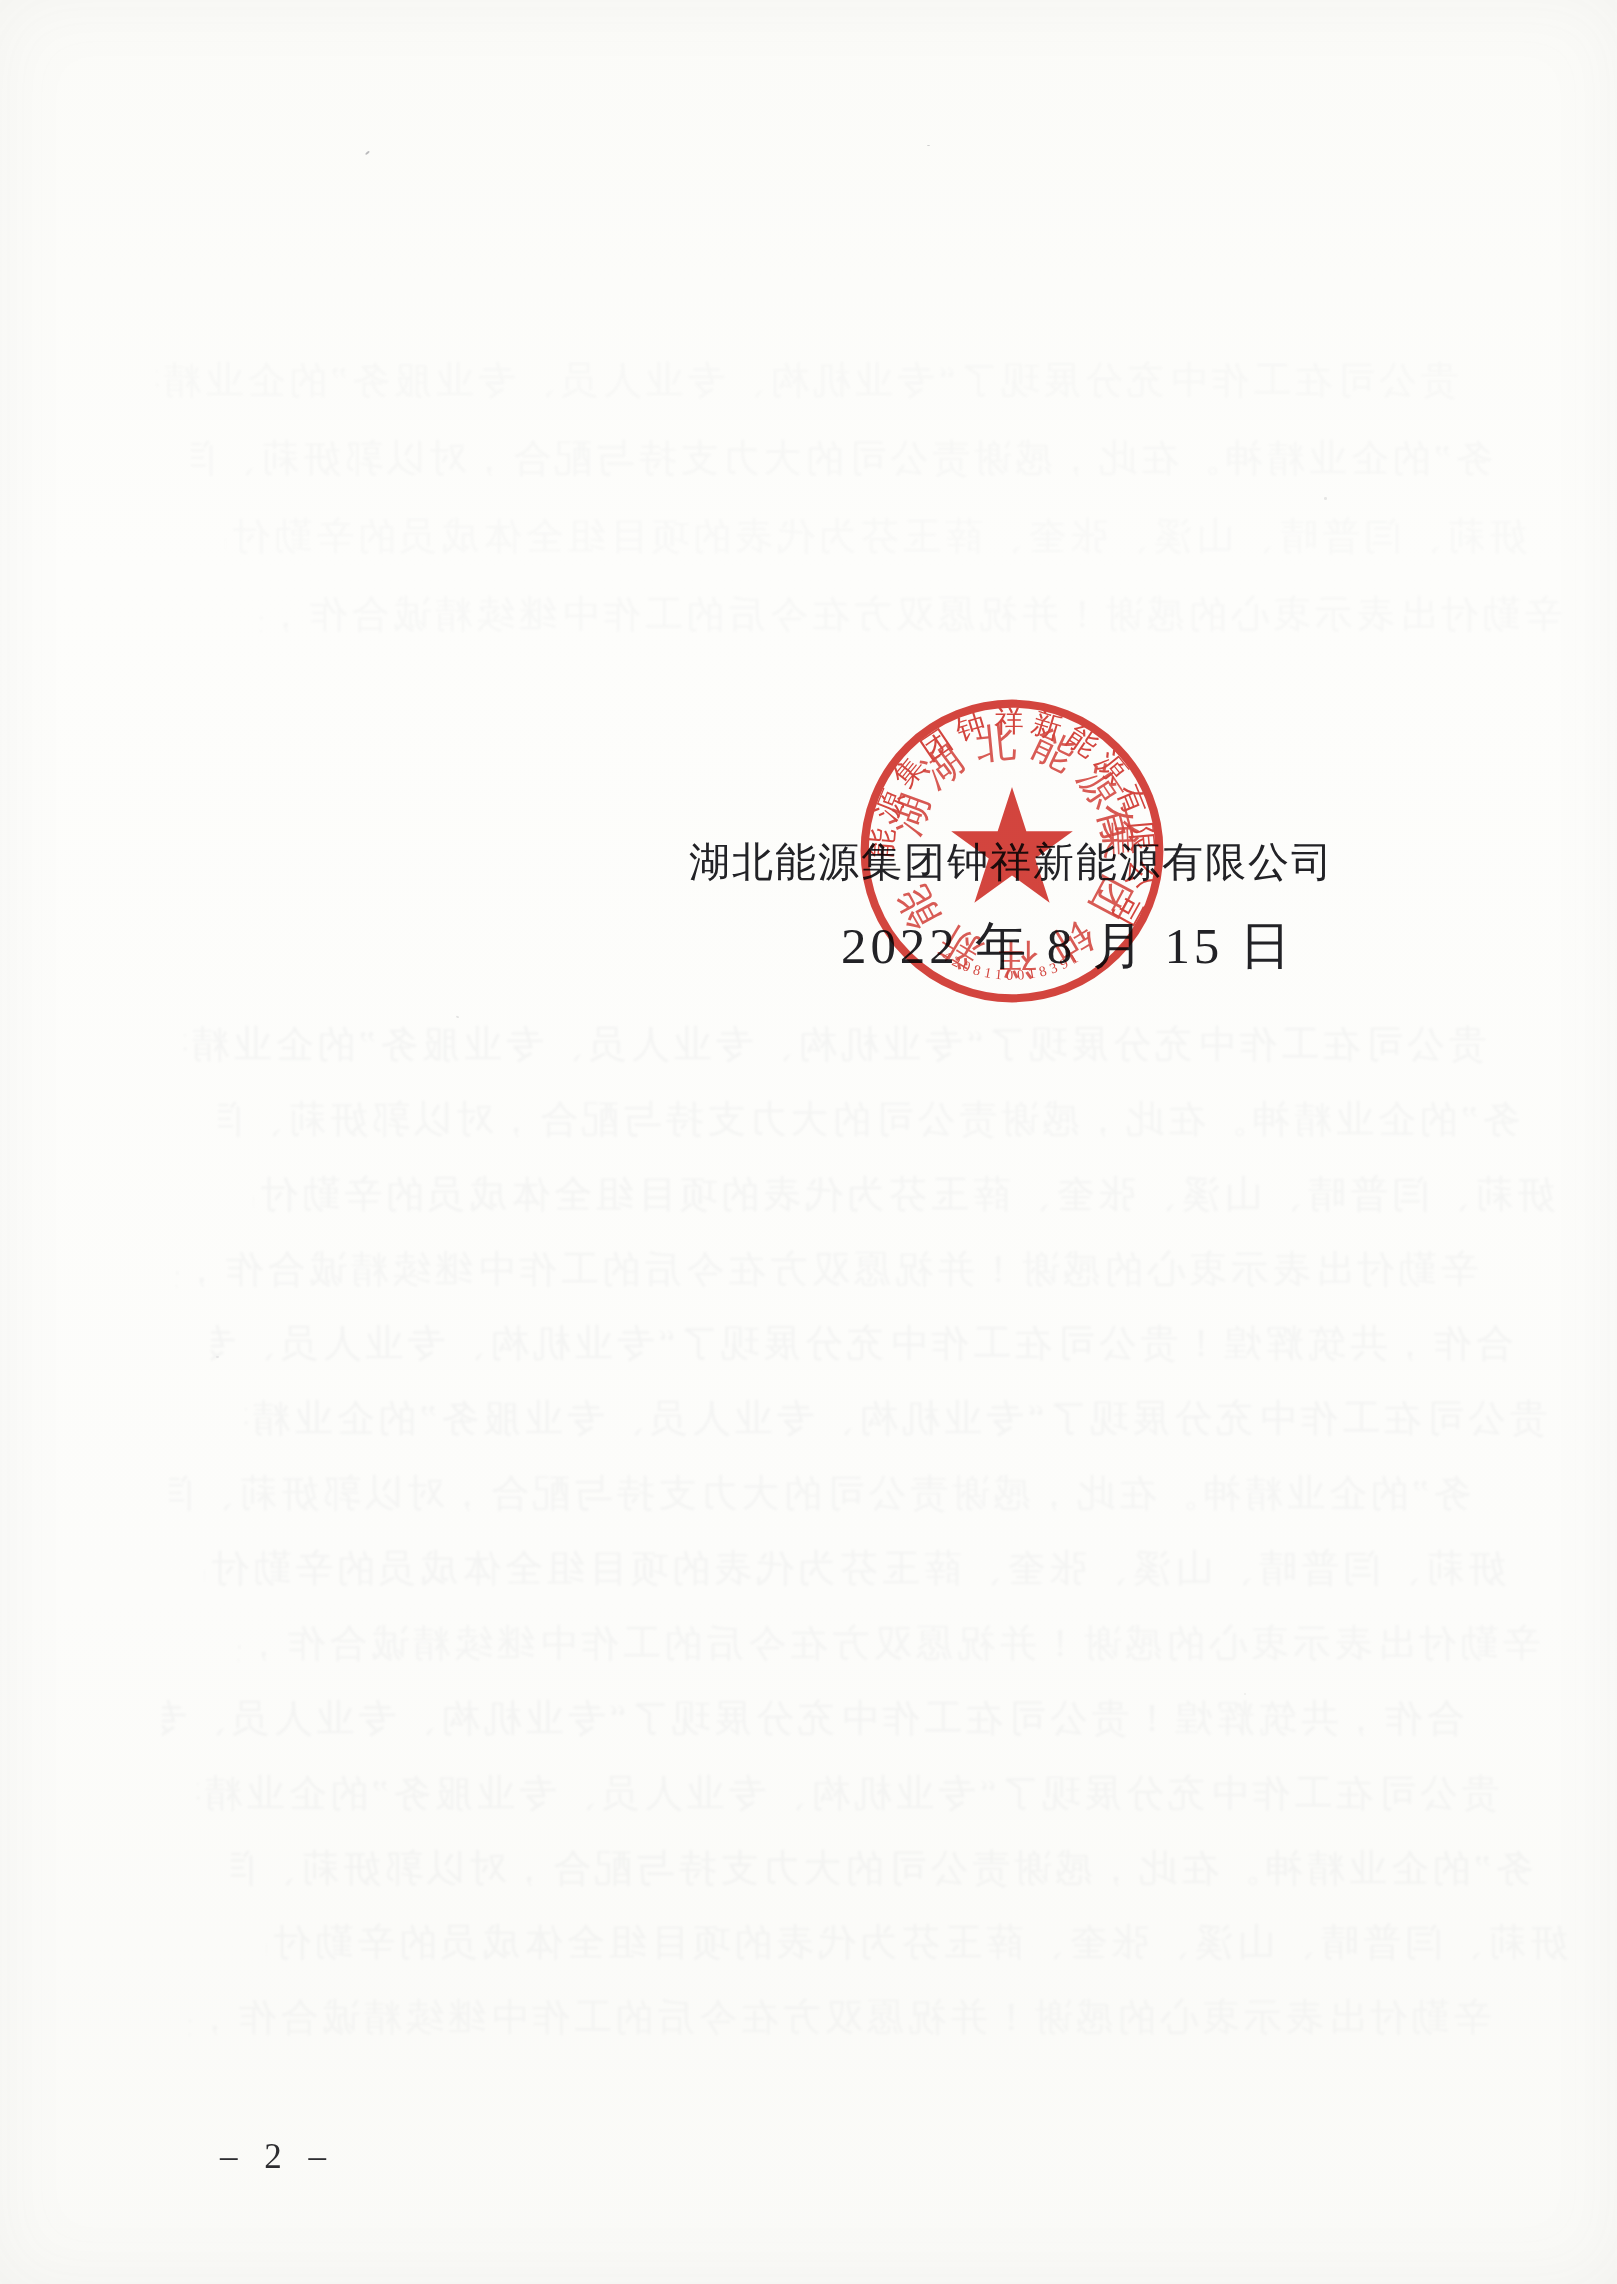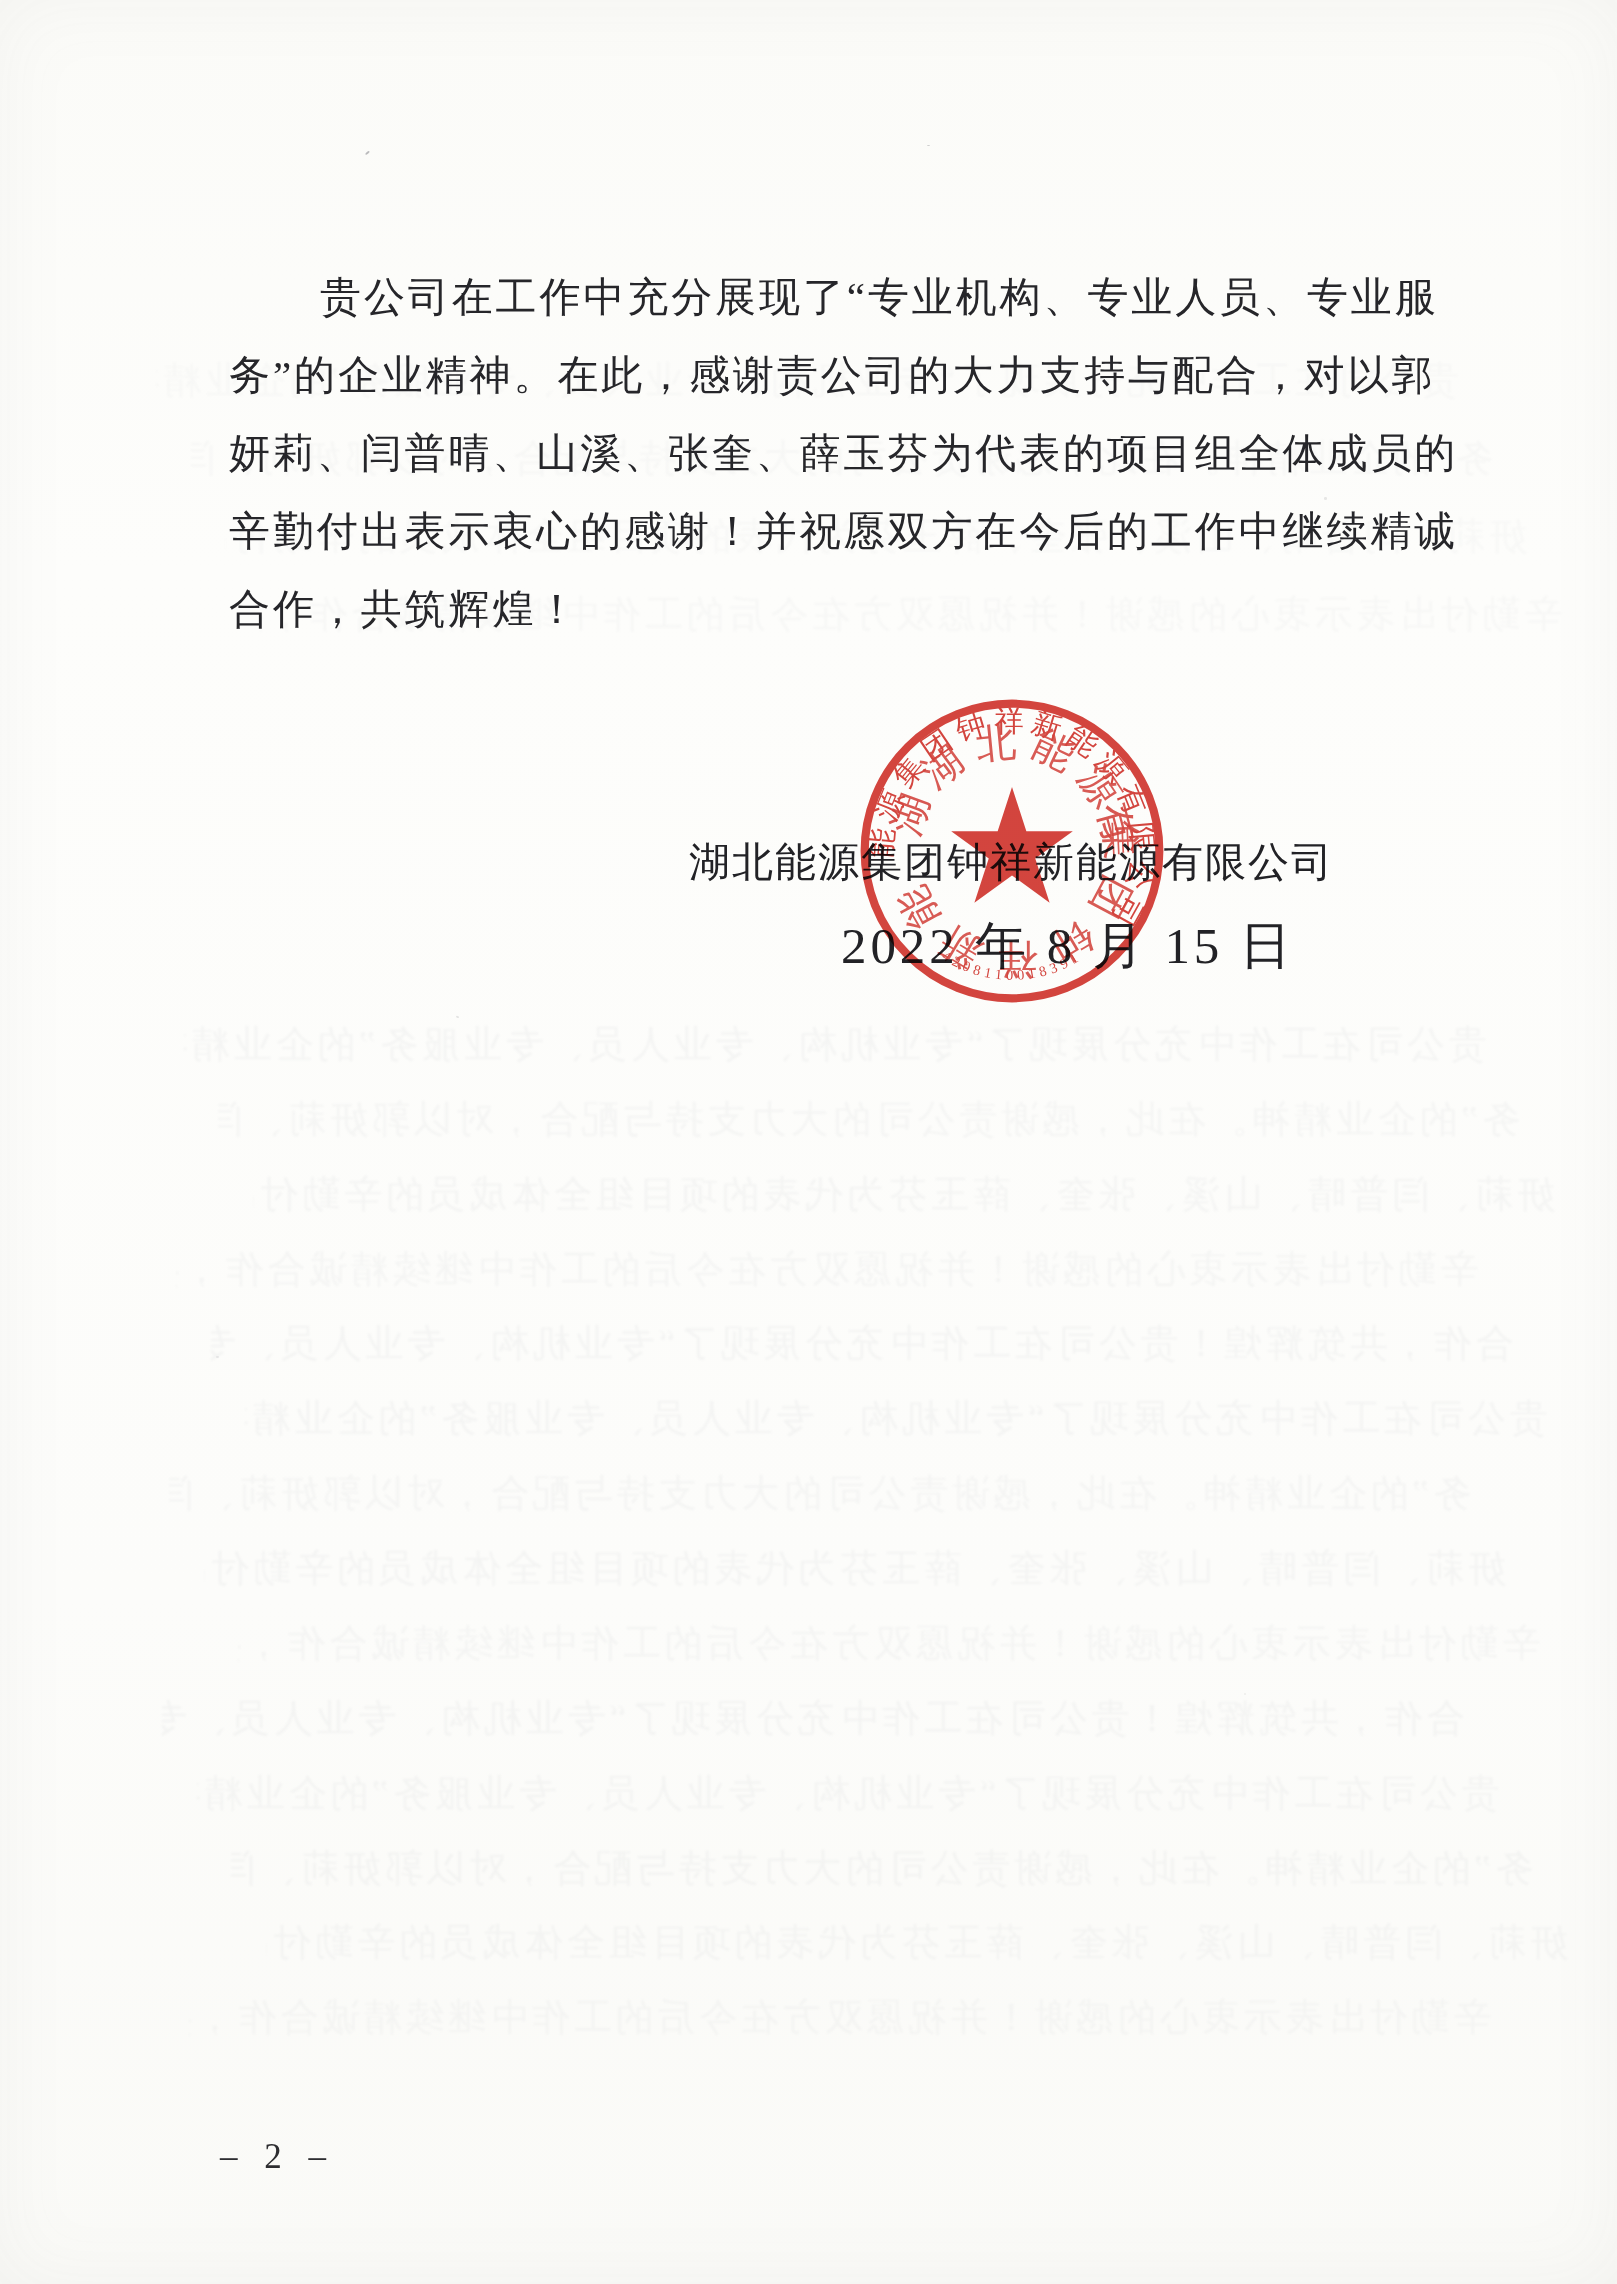--- a/index.html
+++ b/index.html
@@ -77,27 +77,20 @@
       <div class="ghost-row" style="top: 1468px; left: 169px; opacity: 0.065;">务”的企业精神。在此，感谢责公司的大力支持与配合，对以郭妍莉、闫普晴、山溪、张奎、薛玉芬为代表的项目组全体成员的</div>
       <div class="ghost-row" style="top: 1543px; left: 204px; opacity: 0.07;">妍莉、闫普晴、山溪、张奎、薛玉芬为代表的项目组全体成员的辛勤付出表示衷心的感谢！并祝愿双方在今后的工作中继续精诚</div>
       <div class="ghost-row" style="top: 1618px; left: 238px; opacity: 0.065;">辛勤付出表示衷心的感谢！并祝愿双方在今后的工作中继续精诚合作，共筑辉煌！</div>
       <div class="ghost-row" style="top: 1693px; left: 162px; opacity: 0.07;">合作，共筑辉煌！贵公司在工作中充分展现了“专业机构、专业人员、专业服</div>
       <div class="ghost-row" style="top: 1768px; left: 197px; opacity: 0.065;">贵公司在工作中充分展现了“专业机构、专业人员、专业服务”的企业精神。在此，感谢责公司的大力支持与配合，对以郭</div>
       <div class="ghost-row" style="top: 1843px; left: 231px; opacity: 0.07;">务”的企业精神。在此，感谢责公司的大力支持与配合，对以郭妍莉、闫普晴、山溪、张奎、薛玉芬为代表的项目组全体成员的</div>
       <div class="ghost-row" style="top: 1917px; left: 266px; opacity: 0.065;">妍莉、闫普晴、山溪、张奎、薛玉芬为代表的项目组全体成员的辛勤付出表示衷心的感谢！并祝愿双方在今后的工作中继续精诚</div>
       <div class="ghost-row" style="top: 1992px; left: 189px; opacity: 0.06;">辛勤付出表示衷心的感谢！并祝愿双方在今后的工作中继续精诚合作，共筑辉煌！</div>
     </div>
 
-  <div class="paragraph">
-    <div class="line first">贵公司在工作中充分展现了“专业机构、专业人员、专业服</div>
-    <div class="line">务”的企业精神。在此，感谢责公司的大力支持与配合，对以郭</div>
-    <div class="line">妍莉、闫普晴、山溪、张奎、薛玉芬为代表的项目组全体成员的</div>
-    <div class="line">辛勤付出表示衷心的感谢！并祝愿双方在今后的工作中继续精诚</div>
-    <div class="line">合作，共筑辉煌！</div>
-  </div>
 
   <div class="sig-company">湖北能源集团钟祥新能源有限公司</div>
   <div class="sig-date">2022 年 8 月 15 日</div>
 
   <svg class="seal" viewBox="-260 -260 520 520" xmlns="http://www.w3.org/2000/svg">
     <defs>
       <path id="ringPath" d="M -192,0 A 192,192 0 0 1 192,0 A 192,192 0 0 1 -192,0"></path>
       <path id="innerPath" d="M -152,0 A 152,152 0 0 1 152,0 A 152,152 0 0 1 -152,0"></path>
       <path id="serialPath" d="M -168,118 A 205,205 0 0 0 168,118"></path>
     </defs>

